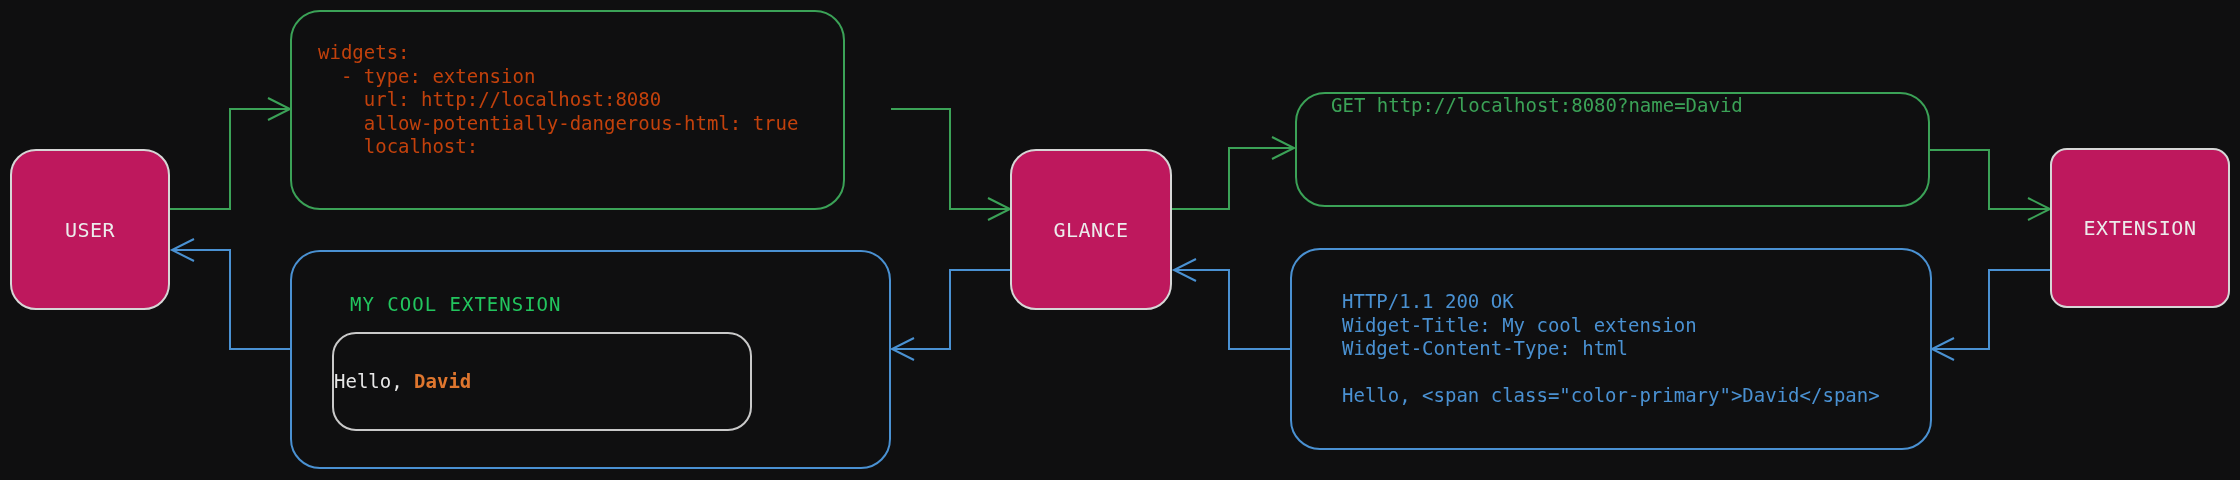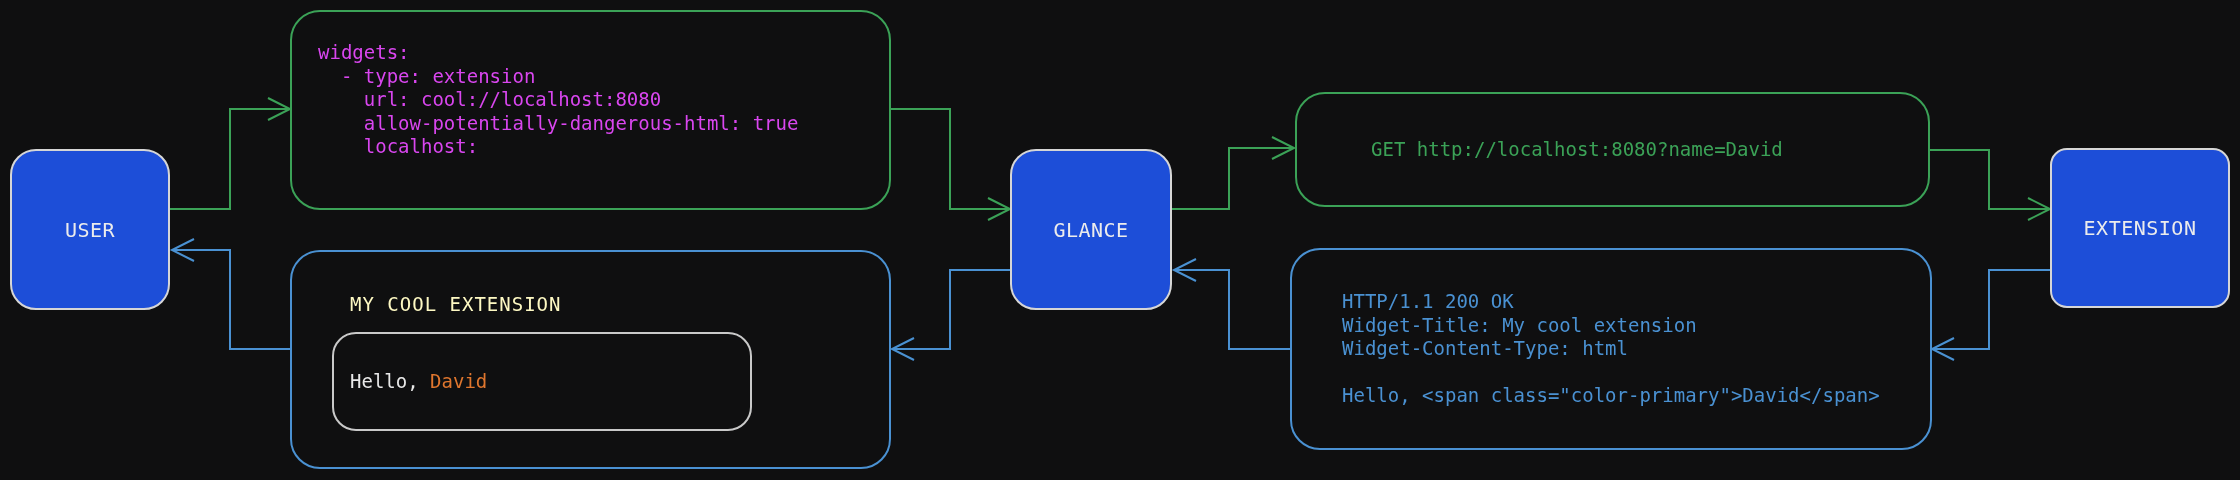--- a/index.html
+++ b/index.html
@@ -17,69 +17,68 @@
   #wires .blue{stroke:#4a91d2;}
 
   .node{
     position:absolute;
     border:2px solid #d6d6d6;
     border-radius:26px;
     display:flex;align-items:center;justify-content:center;
     color:#ececec;
     font-size:20px;
     letter-spacing:0.5px;
-    background:#1d4ed8;
+    background:#be185d;
   }
   #node-user{left:10px;top:149px;width:160px;height:161px;}
   #node-glance{left:1010px;top:149px;width:162px;height:161px;}
   #node-extension{left:2050px;top:148px;width:180px;height:160px;border-radius:17px;}
 
   .codebox{
     position:absolute;
     border-radius:30px;
     background:#0f0f10;
     font-size:19px;
     line-height:23.5px;
   }
   .code-line{white-space:pre;min-height:23.5px;}
 
   #config-box{
-    left:290px;top:10px;width:601px;height:200px;
-    border:2px solid #3ba257;color:#d946ef;
+    left:290px;top:10px;width:555px;height:200px;
+    border:2px solid #3ba257;color:#c2410c;
     padding:29px 14px 0 26px;
   }
   #request-box{
     left:1295px;top:92px;width:635px;height:115px;
     border:2px solid #3ba257;color:#3ba257;
-    display:flex;flex-direction:column;justify-content:center;
-    padding-left:74px;
+    display:flex;flex-direction:column;
+    padding-left:34px;
   }
   #response-box{
     left:1290px;top:248px;width:642px;height:202px;
     border:2px solid #4a91d2;color:#4a91d2;
     display:flex;flex-direction:column;justify-content:center;
     padding-left:50px;
   }
   #widget-box{
     left:290px;top:250px;width:601px;height:219px;
     border:2px solid #4a91d2;
   }
   #widget-title{
     position:absolute;left:58px;top:41px;
-    color:#fef9c3;font-size:19px;line-height:23.5px;
+    color:#22c55e;font-size:19px;line-height:23.5px;
     letter-spacing:1px;white-space:pre;
   }
   #widget-inner{
     position:absolute;left:40px;top:80px;width:420px;height:99px;
     border:2px solid #c9c9c9;border-radius:24px;
     display:flex;align-items:center;
-    padding-left:16px;
     color:#e8e8e8;font-size:19px;white-space:pre;
   }
-  .name-accent{color:#df762e;}
+  .name-accent{color:#df762e;font-weight:bold;}
 </style>
 </head>
 <body>
 
 <div id="stage">
 
   <svg id="wires" viewBox="0 0 2240 480" xmlns="http://www.w3.org/2000/svg">
     <g>
       <path class="green" d="M170,209 H230 V109 H288"></path>
       <path class="green" d="M268,98 L290,109 L268,120"></path>
@@ -122,21 +121,21 @@
     <span>GLANCE</span>
   </div>
 
   <div class="node" id="node-extension">
     <span>EXTENSION</span>
   </div>
 
   <div class="codebox" id="config-box">
     <div class="code-line">widgets:</div>
     <div class="code-line">  - type: extension</div>
-    <div class="code-line">    url: cool://localhost:8080</div>
+    <div class="code-line">    url: http://localhost:8080</div>
     <div class="code-line">    allow-potentially-dangerous-html: true</div>
     <div class="code-line">    localhost:</div>
   </div>
 
   <div class="codebox" id="request-box">
     <div class="code-line">GET http://localhost:8080?name=David</div>
   </div>
 
   <div class="codebox" id="response-box">
     <div class="code-line">HTTP/1.1 200 OK</div>

